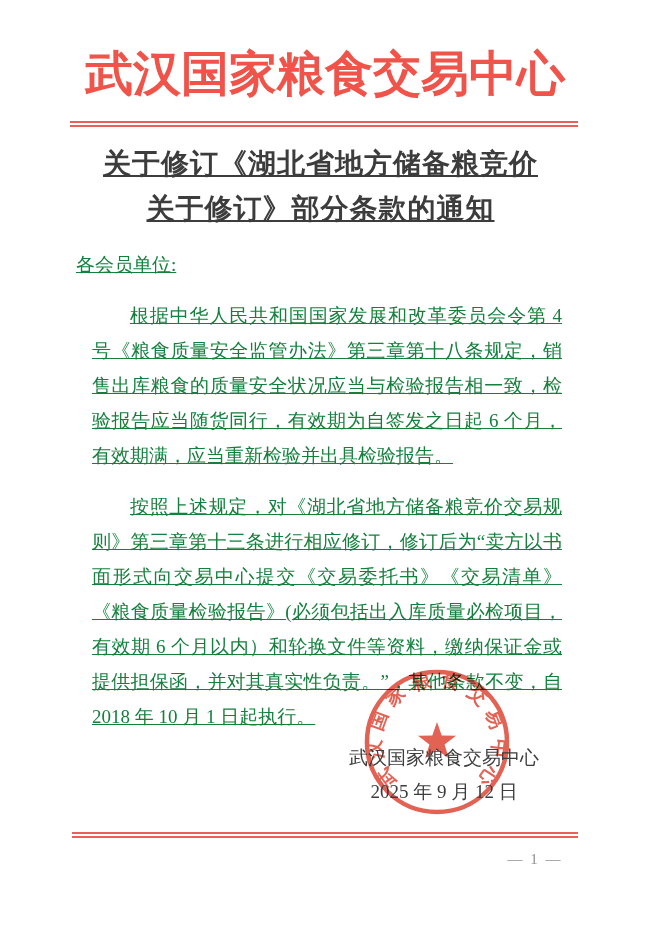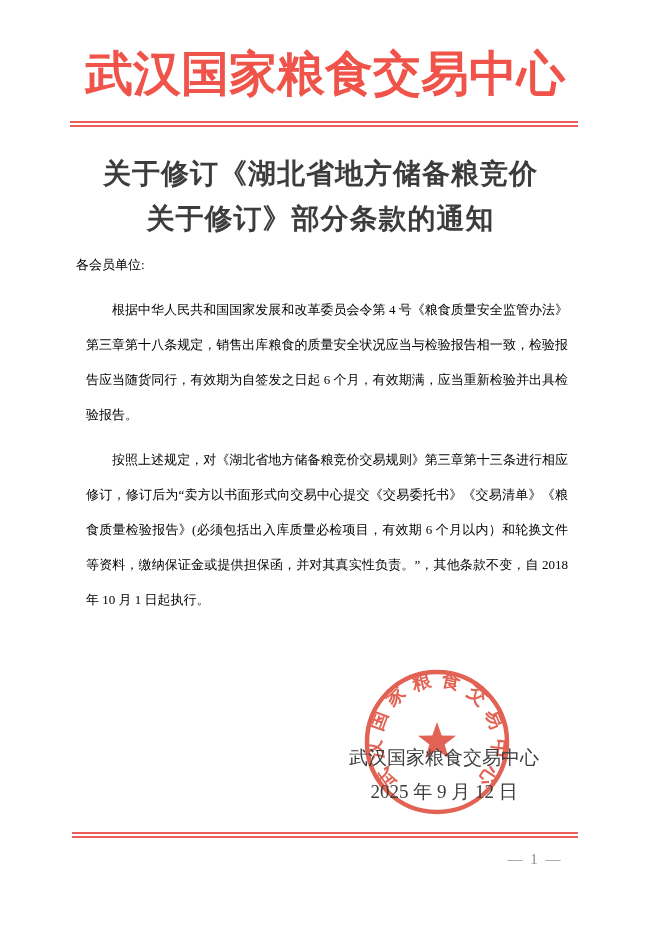--- a/index.html
+++ b/index.html
@@ -22,37 +22,39 @@
   }
   .red-rule{
     position:absolute;left:70px;width:508px;height:2px;
     border-top:2.5px solid #ea5f57;
     border-bottom:2px solid #ea5f57;
   }
   .rule-top{top:121px;}
   .rule-bottom{top:832px;left:72px;width:506px;border-top-width:2px;}
 
   .doc-title{
-    position:absolute;top:151px;left:0;width:641px;
+    position:absolute;top:141px;left:0;width:641px;
     text-align:center;
     font-size:28px;font-weight:bold;
     line-height:45px;
     letter-spacing:1px;
     color:#3c3c3c;
+    text-decoration:underline;
   }
 
   .doc-body{
     position:absolute;top:247px;left:76px;width:502px;
-    font-size:13px;line-height:35px;
-    color:#000000;
+    font-size:19px;line-height:35px;
+    color:#15803d;
     text-align:justify;
     text-justify:inter-character;
+    text-decoration:underline;
   }
   .doc-body .salutation{margin:0;}
-  .doc-body .para{margin:10px;text-indent:2em;}
+  .doc-body .para{margin:16px;text-indent:2em;}
 
   .seal{
     position:absolute;left:362px;top:667px;
     width:150px;height:150px;
     mix-blend-mode:multiply;
     opacity:0.85;
   }
   .seal svg{display:block;}
 
   .signature{

